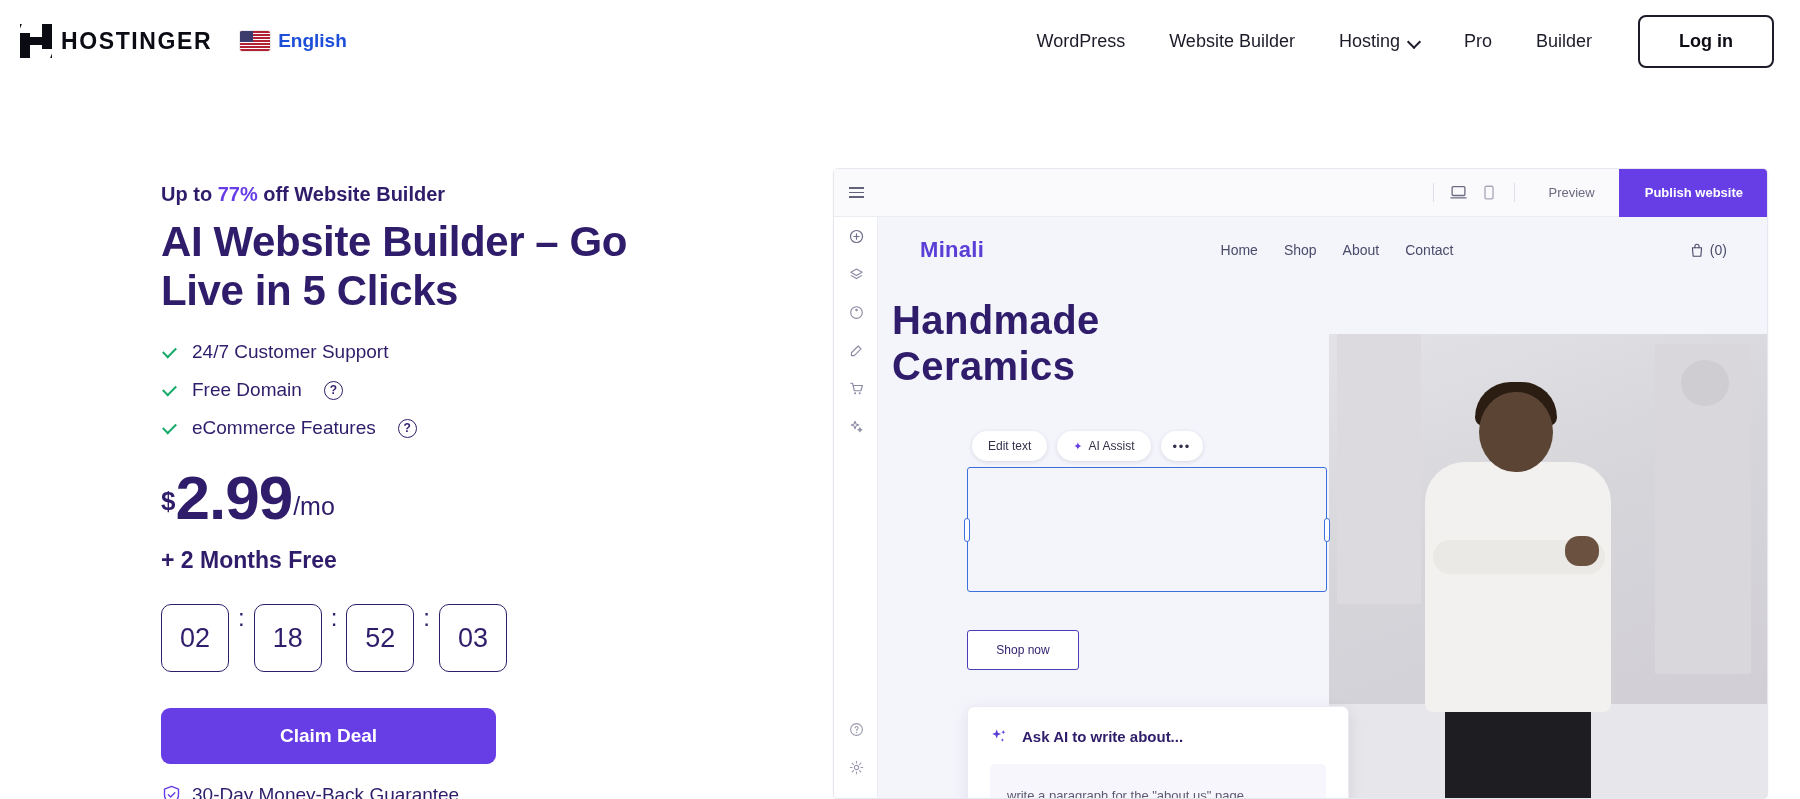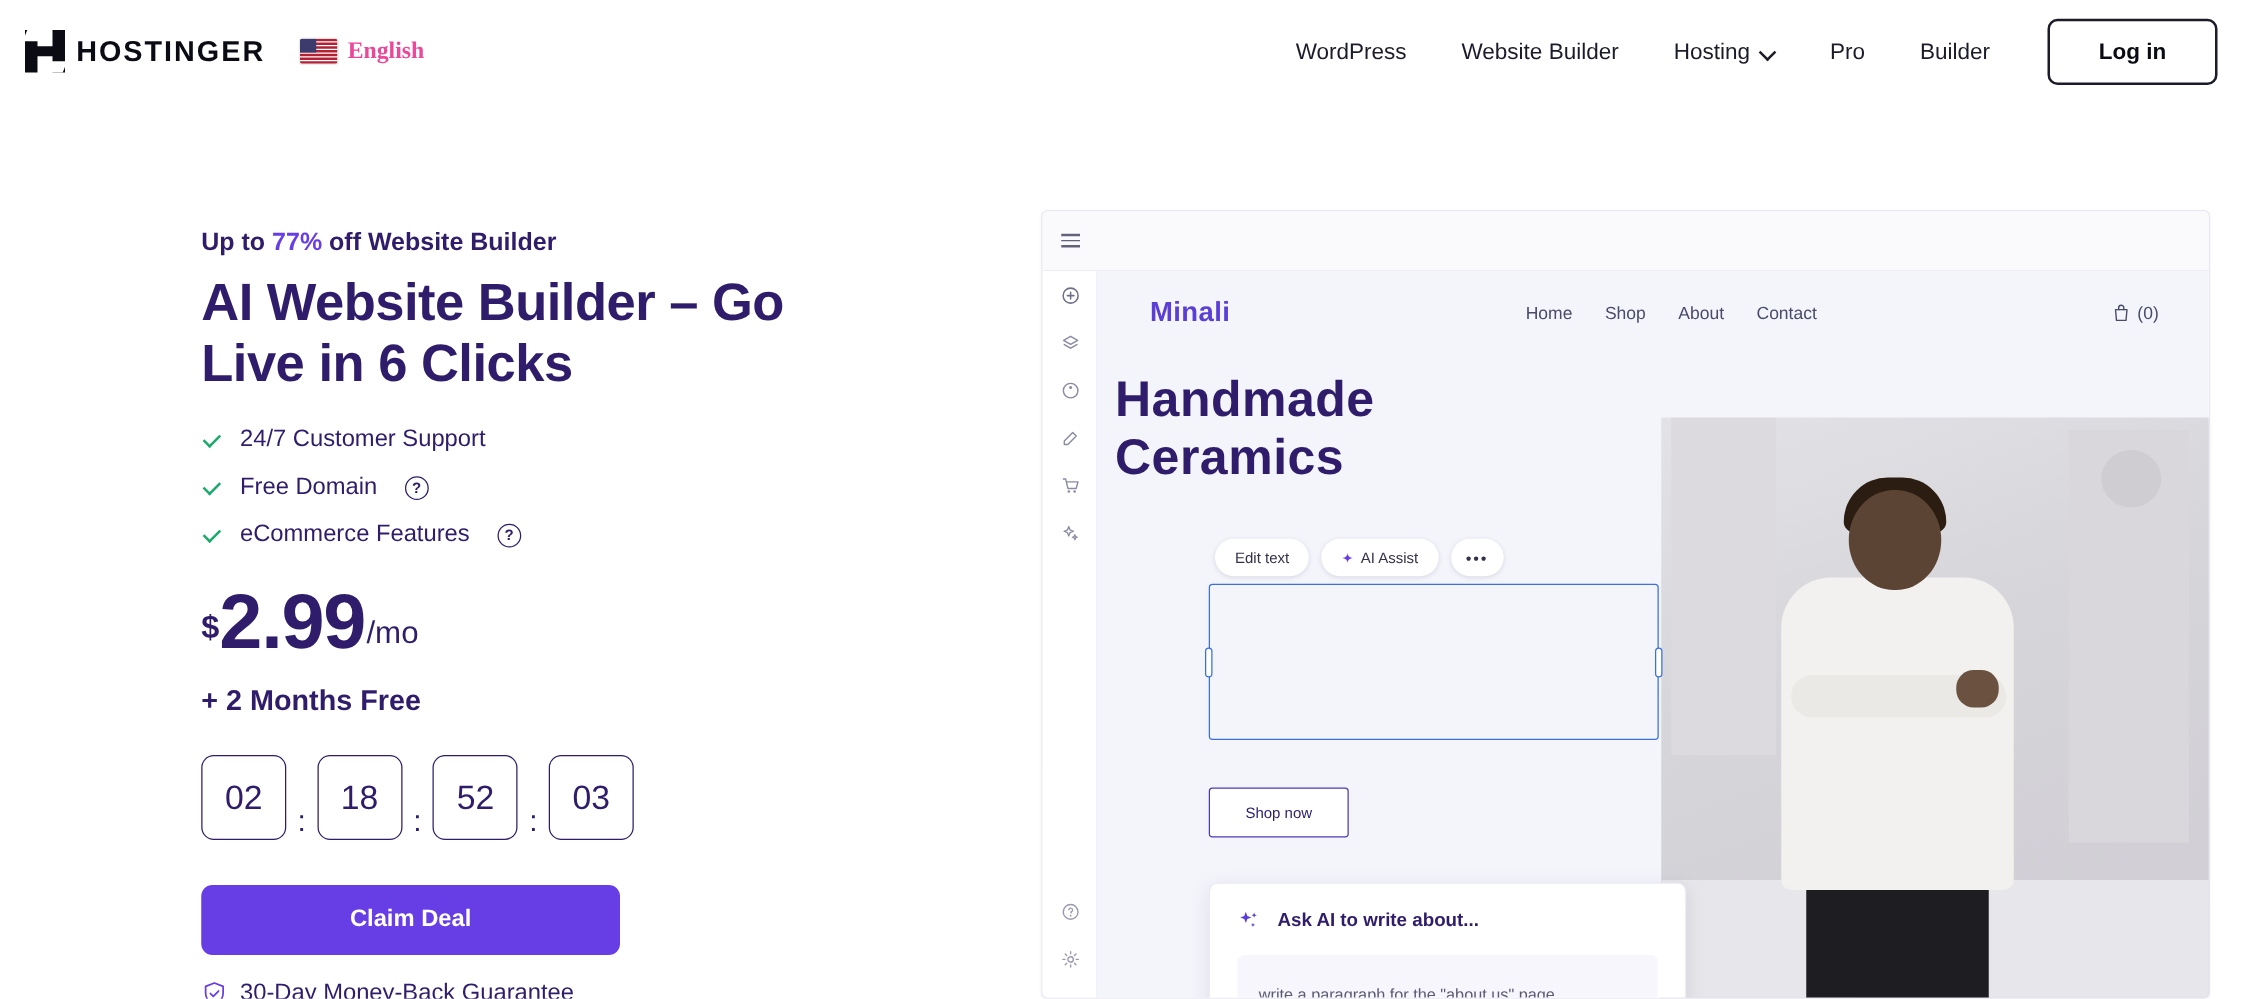--- a/index.html
+++ b/index.html
@@ -31,21 +31,21 @@
   .lang { display:flex; align-items:center; margin-left:28px; gap:8px; }
   .flag {
     width:30px; height:20px; border-radius:2px; overflow:hidden;
     position:relative; background:#fff; flex:none;
     box-shadow:0 0 0 1px rgba(0,0,0,.08);
   }
   .flag .stripe { position:absolute; left:0; width:100%; height:1.54px; background:#b22234; }
   .flag .canton {
     position:absolute; left:0; top:0; width:13px; height:10.8px; background:#3c3b6e;
   }
-  .lang-label { font-size:19px; font-weight:700; color:#ec4899;font-family:Liberation Serif, serif; }
+  .lang-label { font-size:19px; font-weight:700; color:#1d4ed8; }
 
   .navlinks { margin-left:auto; display:flex; align-items:center; gap:0; padding-right:28px; }
   .navlink {
     font-size:18px; color:#1b1b29; padding:0 22px; white-space:nowrap;
     display:flex; align-items:center; gap:9px; cursor:pointer;
   }
   .chev { display:inline-block; width:11px; height:11px; position:relative; }
   .chev:before {
     content:""; position:absolute; left:0; top:1px; width:8px; height:8px;
     border-right:2.2px solid #1b1b29; border-bottom:2.2px solid #1b1b29;
@@ -77,21 +77,21 @@
     width:19px; height:19px; border-radius:50%; border:1.6px solid #2f1c6a;
     color:#2f1c6a; font-size:12px; font-weight:700; line-height:16px;
     text-align:center; margin-left:8px; cursor:pointer; flex:none;
   }
   .price-row { display:flex; align-items:flex-end; margin-top:28px; color:#2f1c6a; }
   .cur { font-size:26px; font-weight:800; margin-bottom:12px; }
   .amount { font-size:62px; font-weight:800; line-height:1; letter-spacing:-1px; }
   .per { font-size:25px; font-weight:500; margin-bottom:8px; margin-left:1px; }
   .bonus { font-size:23px; font-weight:800; color:#2f1c6a; margin-top:18px; }
 
-  .countdown { display:flex; align-items:flex-end; margin-top:30px; }
+  .countdown { display:flex; align-items:flex-start; margin-top:30px; }
   .cd-box {
     width:68px; height:68px; border:1.8px solid #2f1c6a; border-radius:10px;
     display:flex; align-items:center; justify-content:center;
     font-size:27px; color:#2f1c6a; background:#fff;
   }
   .cd-sep { font-size:24px; color:#2f1c6a; padding:0 9px; }
 
   .claim {
     margin-top:36px; width:335px; height:56px; border:none; border-radius:9px;
     background:#673de6; color:#fff; font-size:19px; font-weight:700;
@@ -259,21 +259,21 @@
       <button class="login-btn">Log in</button>
     </div>
   </div>
 
   <div class="hero">
 
     <div class="eyebrow">
       <span>Up to </span><span class="pct">77%</span><span> off Website Builder</span>
     </div>
 
-    <h1 class="h1">AI Website Builder – Go Live in 6 Clicks</h1>
+    <h1 class="h1">AI Website Builder – Go Live in 5 Clicks</h1>
 
     <div class="feat">
       <span class="check"></span>
       <span class="feat-label">24/7 Customer Support</span>
     </div>
     <div class="feat">
       <span class="check"></span>
       <span class="feat-label">Free Domain</span>
       <span class="qmark">?</span>
     </div>
@@ -313,20 +313,37 @@
   </div>
 
   <div class="builder">
 
     <div class="bd-toolbar">
       <span class="ham">
         <i></i>
           <i></i>
           <i></i>
       </span>
+      <div class="tb-right">
+        <span class="tb-div"></span>
+        <span class="dev-icon">
+          <svg width="17" height="15" viewBox="0 0 18 16" fill="none">
+            <rect x="2.2" y="1.8" width="13.6" height="9.4" rx="1.1" stroke="#6b6b80" stroke-width="1.4"></rect>
+            <path d="M1 13.8h16" stroke="#6b6b80" stroke-width="1.4" stroke-linecap="round"></path>
+          </svg>
+        </span>
+        <span class="dev-icon">
+          <svg width="12" height="15" viewBox="0 0 12 16" fill="none">
+            <rect x="1.7" y="1.3" width="8.6" height="13.4" rx="1.5" stroke="#a7a7b8" stroke-width="1.4"></rect>
+          </svg>
+        </span>
+        <span class="tb-div"></span>
+        <span class="preview-lbl">Preview</span>
+        <span class="publish">Publish website</span>
+      </div>
     </div>
 
     <div class="rail">
       <div class="rail-ico">
         <svg width="15" height="15" viewBox="0 0 16 16" fill="none">
           <circle cx="8" cy="8" r="6.4" stroke="#6f6f8a" stroke-width="1.3"></circle>
           <path d="M8 5.2v5.6M5.2 8h5.6" stroke="#6f6f8a" stroke-width="1.3" stroke-linecap="round"></path>
         </svg>
       </div>
       <div class="rail-ico">

